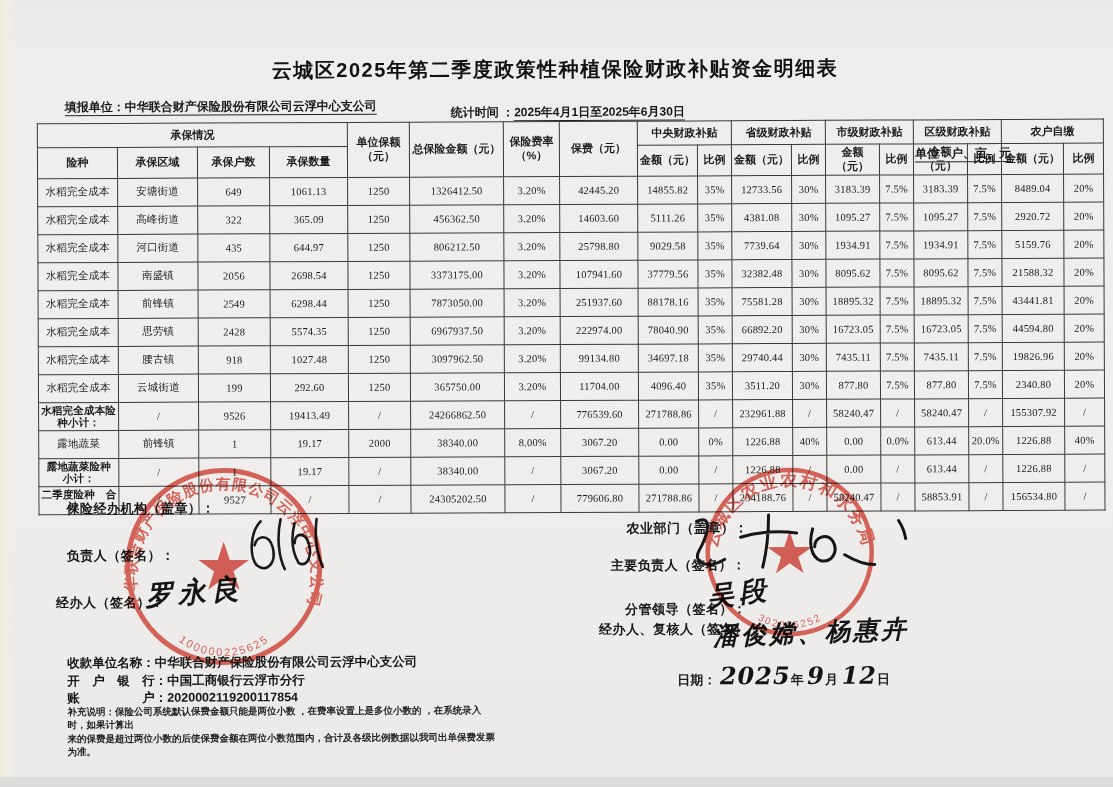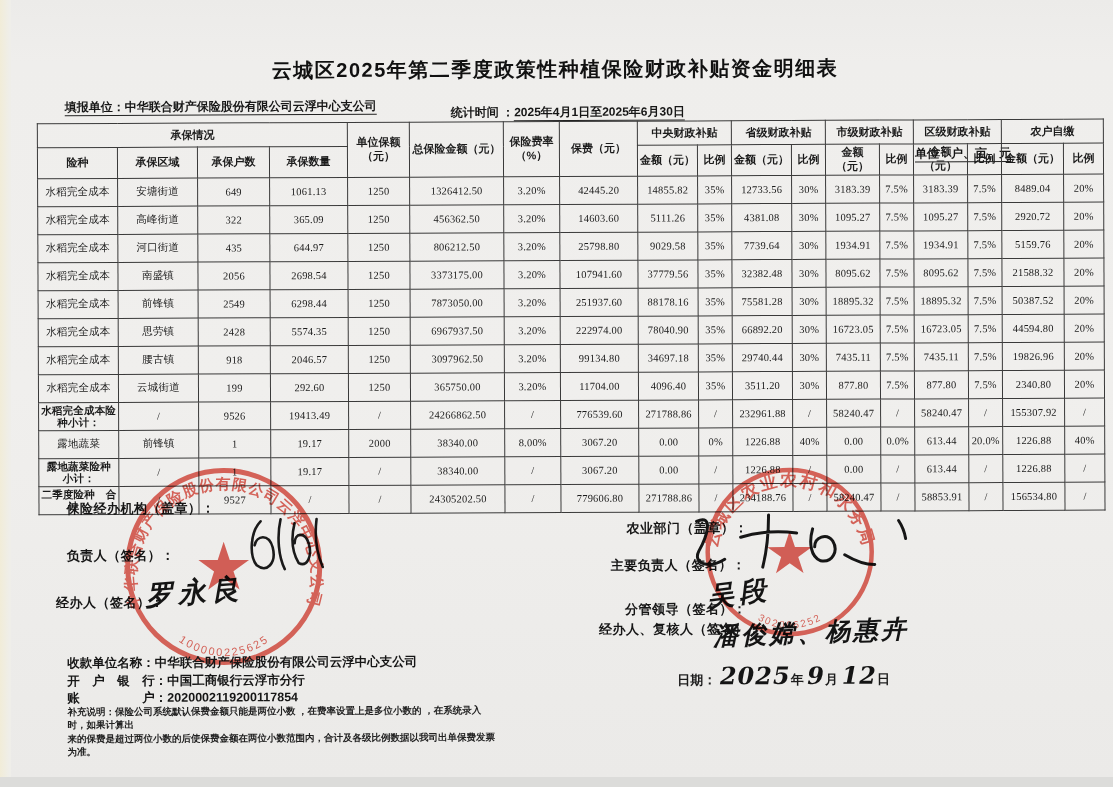--- a/index.html
+++ b/index.html
@@ -186,21 +186,21 @@
             <td>3.20%</td>
             <td>251937.60</td>
             <td>88178.16</td>
             <td>35%</td>
             <td>75581.28</td>
             <td>30%</td>
             <td>18895.32</td>
             <td>7.5%</td>
             <td>18895.32</td>
             <td>7.5%</td>
-            <td>50387.52</td>
+            <td>43441.81</td>
             <td>20%</td>
           </tr>
           <tr>
             <td>水稻完全成本</td>
             <td>思劳镇</td>
             <td>2428</td>
             <td>5574.35</td>
             <td>1250</td>
             <td>6967937.50</td>
             <td>3.20%</td>
@@ -213,21 +213,21 @@
             <td>7.5%</td>
             <td>16723.05</td>
             <td>7.5%</td>
             <td>44594.80</td>
             <td>20%</td>
           </tr>
           <tr>
             <td>水稻完全成本</td>
             <td>腰古镇</td>
             <td>918</td>
-            <td>2046.57</td>
+            <td>1027.48</td>
             <td>1250</td>
             <td>3097962.50</td>
             <td>3.20%</td>
             <td>99134.80</td>
             <td>34697.18</td>
             <td>35%</td>
             <td>29740.44</td>
             <td>30%</td>
             <td>7435.11</td>
             <td>7.5%</td>

